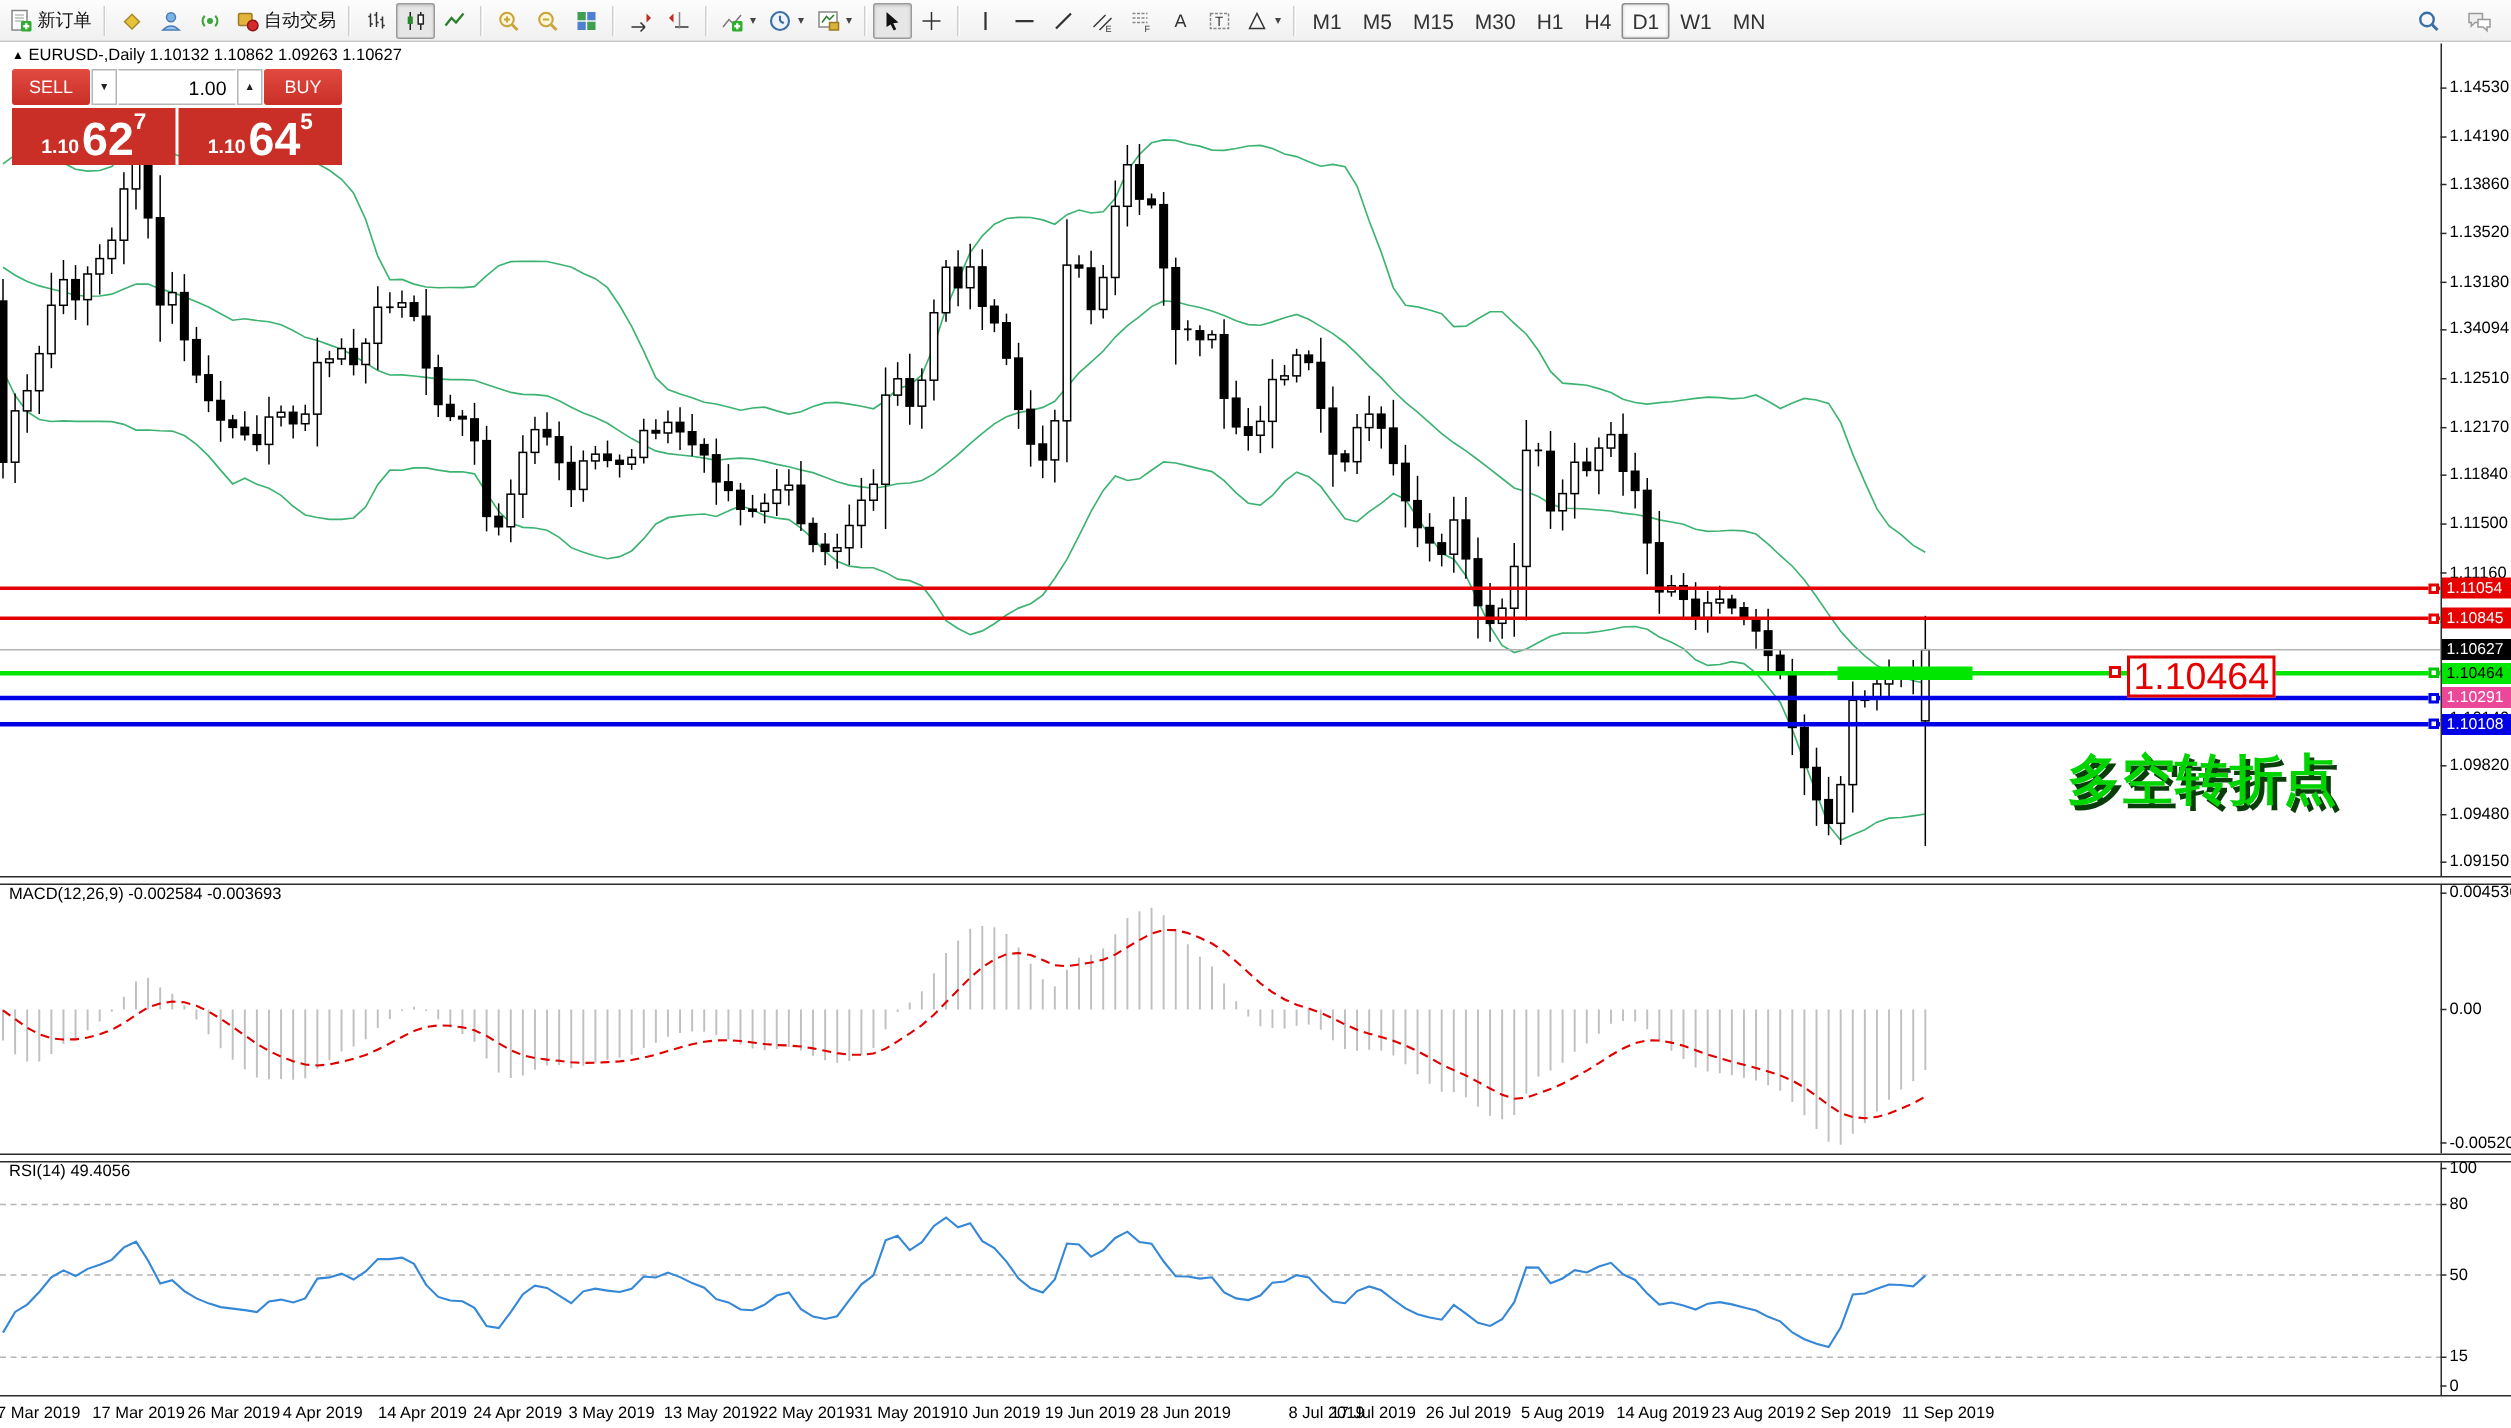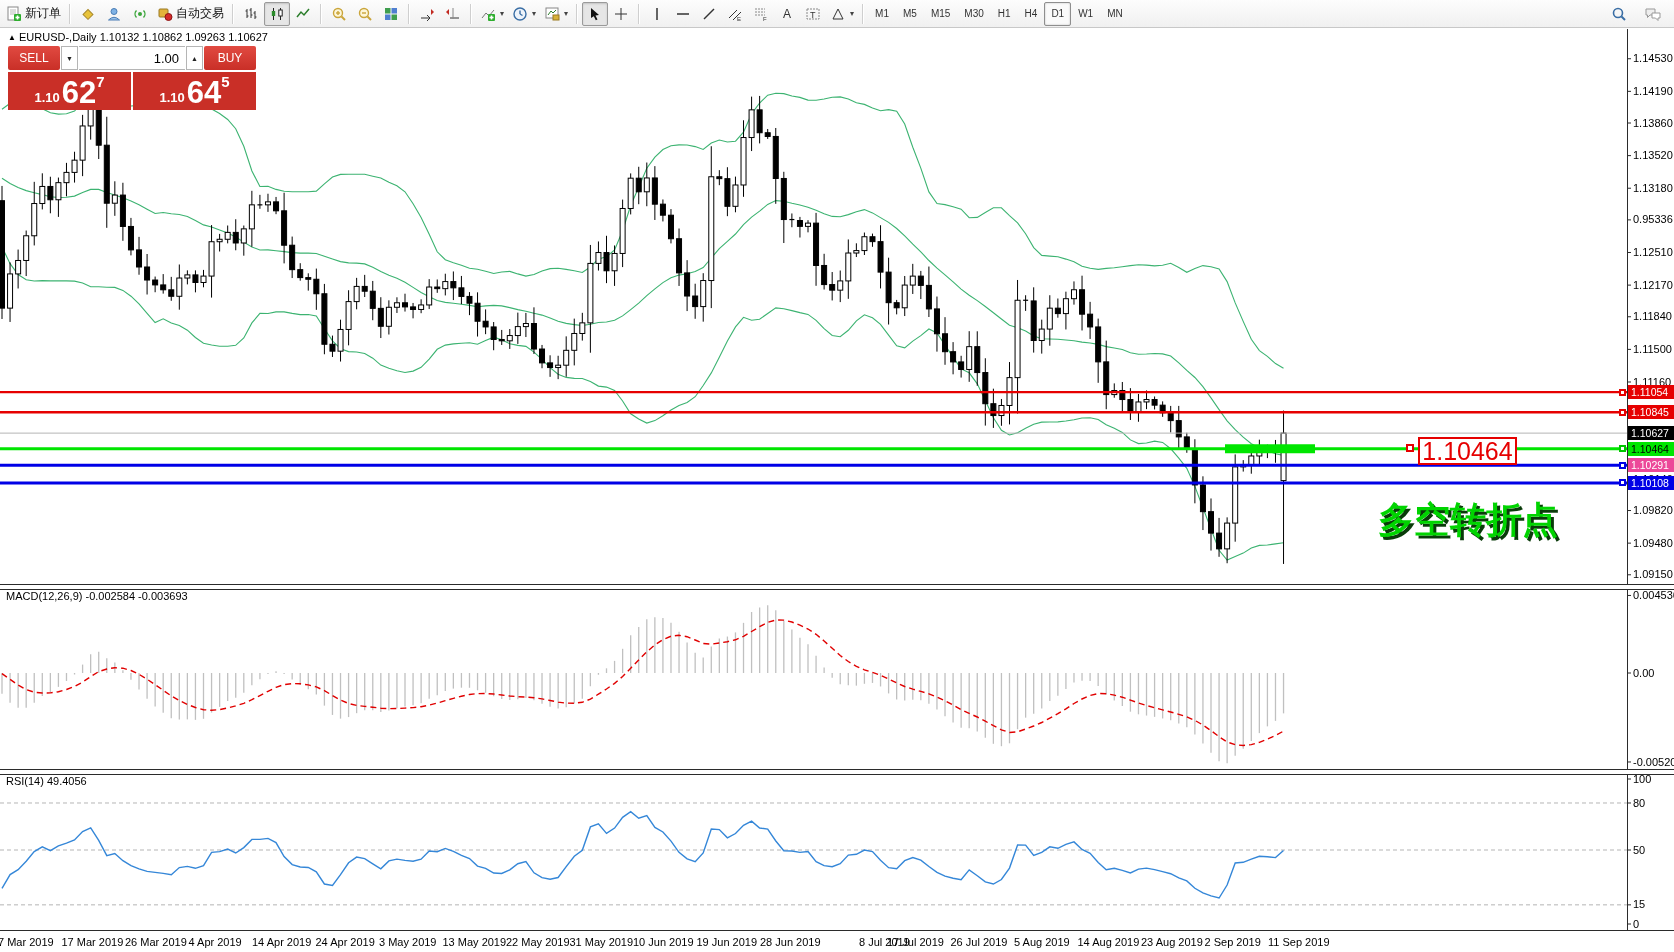--- a/index.html
+++ b/index.html
@@ -3,33 +3,33 @@
 <meta charset="utf-8">
 <style>
   html,body{margin:0;padding:0;background:#fff;font-family:"Liberation Sans",sans-serif;}
   #app{position:relative;width:1674px;height:952px;overflow:hidden;background:#fff;}
   
   #toolbar{position:absolute;left:0;top:0;width:1674px;height:28px;background:linear-gradient(#fdfdfd,#f0f0f0);border-bottom:1px solid #c8c8c8;display:flex;align-items:center;box-sizing:border-box;padding-left:2px;}
   .tb-btn{height:24px;min-width:26px;display:flex;align-items:center;justify-content:center;gap:3px;padding:0 3px;border:1px solid transparent;border-radius:2px;font-size:12px;color:#111;cursor:default;box-sizing:border-box;}
   .tb-btn.active{background:#e6e6e6;border-color:#9a9a9a;box-shadow:inset 0 1px 2px rgba(0,0,0,.15);}
   .tb-sep{width:1px;height:20px;background:#cfcfcf;margin:0 4px;border-right:1px solid #fff;}
   .tb-drop{font-size:8px;color:#444;margin-left:1px;}
-  .tf-btn{height:22px;padding:0 6px;font-size:10px;color:#333;border:1px solid transparent;border-radius:2px;display:flex;align-items:center;}
+  .tf-btn{height:22px;padding:0 6px;font-size:14px;color:#333;border:1px solid transparent;border-radius:2px;display:flex;align-items:center;}
   .tf-btn.active{background:#fafafa;border-color:#8e8e8e;box-shadow:inset 0 0 2px rgba(0,0,0,.25);}
   #tb-right{margin-left:auto;display:flex;align-items:center;padding-right:8px;gap:8px;}
   
   #plot-svg{position:absolute;left:0;top:0;}
   .divider{position:absolute;left:0;width:1674px;height:4px;border-top:1px solid #2b2b2b;border-bottom:1px solid #2b2b2b;background:#fff;}
   .axis-label{position:absolute;font-size:11px;color:#000;white-space:nowrap;}
   .panel-info{position:absolute;font-size:11px;color:#000;white-space:nowrap;}
   .price-tag{position:absolute;left:1628px;width:46px;height:14px;font-size:10.5px;line-height:14px;text-align:left;padding-left:3px;box-sizing:border-box;white-space:nowrap;}
   .line-marker{position:absolute;width:7px;height:7px;background:#fff;box-sizing:border-box;}
   
   #symbol-line{position:absolute;left:8px;top:31px;font-size:11px;color:#000;white-space:nowrap;}
-  #ock{position:absolute;left:8px;top:46px;width:248px;}
+  #ock{position:absolute;left:8px;top:46px;width:220px;}
   #ock-row1{display:flex;height:24px;gap:1px;}
   .ock-btn{width:52px;background:linear-gradient(#e14a41,#c92f27);color:#fff;font-size:12px;display:flex;align-items:center;justify-content:center;border-radius:2px;}
   .spin{width:17px;background:#fff;border:1px solid #b5b5b5;display:flex;align-items:center;justify-content:center;font-size:7px;color:#222;box-sizing:border-box;}
   #ock-vol{flex:1;border:1px solid #b5b5b5;border-left:none;border-right:none;font-size:13px;display:flex;align-items:center;justify-content:flex-end;padding-right:6px;background:#fff;color:#000;}
   #ock-row2{display:flex;height:38px;gap:2px;margin-top:2px;}
   .big-quote{flex:1;background:#c92f27;color:#fff;display:flex;align-items:flex-end;justify-content:center;padding-bottom:2px;}
   .bq-small{font-size:13px;font-weight:bold;margin-bottom:3px;}
   .bq-big{font-size:31px;font-weight:bold;line-height:30px;margin-left:2px;}
   .bq-sup{font-size:15px;font-weight:bold;align-self:flex-start;margin-top:1px;}
   
@@ -932,21 +932,21 @@
       <div class="date-label" style="left: 1141px; text-align: center;">23 Aug 2019</div>
       <div class="date-label" style="left: 1204.5px;">2 Sep 2019</div>
       <div class="date-label" style="left: 1268px;">11 Sep 2019</div>
     </div>
 
 <div class="axis-label" style="left:1633px;top:52.2px">1.14530</div>
     <div class="axis-label" style="left:1633px;top:84.8px">1.14190</div>
     <div class="axis-label" style="left:1633px;top:116.5px">1.13860</div>
     <div class="axis-label" style="left:1633px;top:149.1px">1.13520</div>
     <div class="axis-label" style="left:1633px;top:181.7px">1.13180</div>
-    <div class="axis-label" style="left:1633px;top:213.4px">0.95336</div>
+    <div class="axis-label" style="left:1633px;top:213.4px">1.34094</div>
     <div class="axis-label" style="left:1633px;top:246.0px">1.12510</div>
     <div class="axis-label" style="left:1633px;top:278.6px">1.12170</div>
     <div class="axis-label" style="left:1633px;top:310.3px">1.11840</div>
     <div class="axis-label" style="left:1633px;top:342.9px">1.11500</div>
     <div class="axis-label" style="left:1633px;top:375.5px">1.11160</div>
     <div class="axis-label" style="left:1633px;top:408.1px">1.10820</div>
     <div class="axis-label" style="left:1633px;top:440.7px">1.10480</div>
     <div class="axis-label" style="left:1633px;top:473.3px">1.10140</div>
     <div class="axis-label" style="left:1633px;top:504.0px">1.09820</div>
     <div class="axis-label" style="left:1633px;top:536.6px">1.09480</div>

